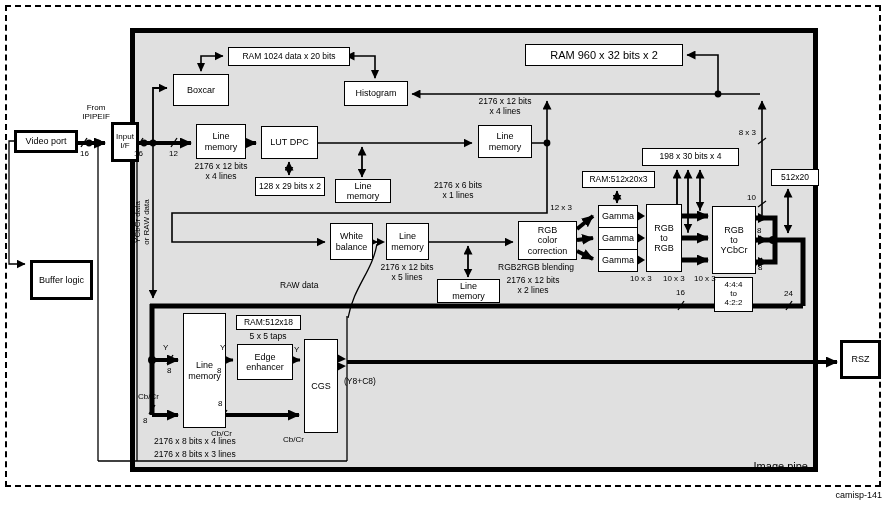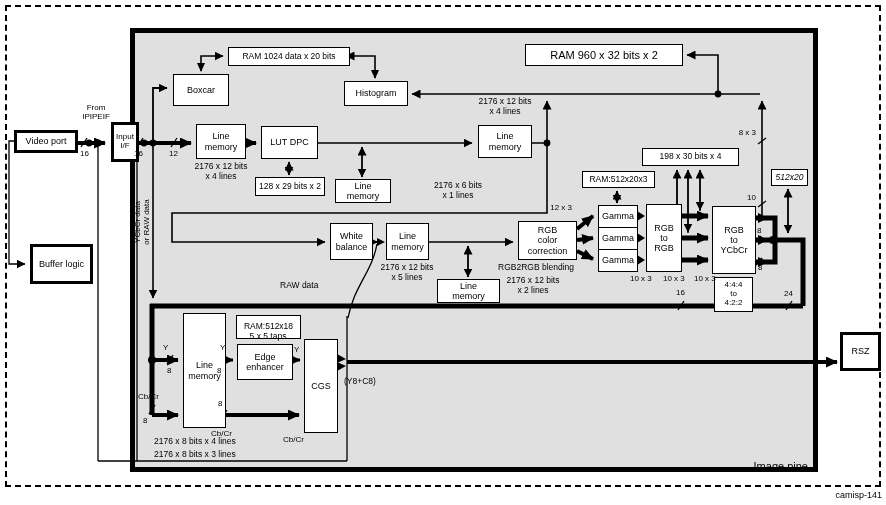--- a/index.html
+++ b/index.html
@@ -153,21 +153,21 @@
       <line x1="758" y1="144" x2="766" y2="138"></line>
       <line x1="758" y1="207" x2="766" y2="201"></line>
       <line x1="754" y1="244" x2="761" y2="236"></line>
       <line x1="755" y1="266" x2="762" y2="258"></line>
     </g>
   </svg>
 
   <div class="box bold" style="left:14px;top:130px;width:64px;height:23px;">Video port</div>
   <div class="box bold" style="left:111px;top:122px;width:28px;height:40px;font-size:8px;">Input
 I/F</div>
-  <div class="box bold" style="left:30px;top:244px;width:63px;height:40px;">Buffer logic</div>
+  <div class="box bold" style="left:30px;top:260px;width:63px;height:40px;">Buffer logic</div>
   <div class="box" style="left:173px;top:74px;width:56px;height:32px;">Boxcar</div>
   <div class="box" style="left:228px;top:47px;width:122px;height:19px;font-size:8.5px;">RAM 1024 data x 20 bits</div>
   <div class="box" style="left:344px;top:81px;width:64px;height:25px;text-align:center;">Histogram</div>
   <div class="box" style="left:525px;top:44px;width:158px;height:22px;font-size:11px;">RAM 960 x 32 bits x 2</div>
   <div class="box" style="left:196px;top:124px;width:50px;height:35px;">Line
 memory</div>
   <div class="box" style="left:261px;top:126px;width:57px;height:33px;">LUT DPC</div>
   <div class="box" style="left:255px;top:177px;width:70px;height:19px;font-size:8.5px;">128 x 29 bits x 2</div>
   <div class="box" style="left:335px;top:179px;width:56px;height:24px;">Line
 memory</div>
@@ -186,31 +186,31 @@
   <div class="box" style="left:598px;top:227px;width:40px;height:23px;">Gamma</div>
   <div class="box" style="left:598px;top:249px;width:40px;height:23px;">Gamma</div>
   <div class="box" style="left:582px;top:171px;width:73px;height:17px;font-size:8.5px;">RAM:512x20x3</div>
   <div class="box" style="left:642px;top:148px;width:97px;height:18px;font-size:8.5px;">198 x 30 bits x 4</div>
   <div class="box" style="left:646px;top:204px;width:36px;height:68px;">RGB
 to
 RGB</div>
   <div class="box" style="left:712px;top:206px;width:44px;height:68px;">RGB
 to
 YCbCr</div>
-  <div class="box" style="left:771px;top:169px;width:37px;height:17px;font-size:8.5px;font-style:italic;">512x20</div>
+  <div class="box" style="left:771px;top:169px;width:48px;height:17px;font-size:8.5px;">512x20</div>
   <div class="box" style="left:714px;top:277px;width:39px;height:35px;font-size:8px;">4:4:4
 to
 4:2:2</div>
   <div class="box" style="left:183px;top:313px;width:43px;height:115px;">Line
 memory</div>
-  <div class="box" style="left:236px;top:315px;width:65px;height:24px;font-size:8.5px;">RAM:512x18</div>
+  <div class="box" style="left:236px;top:315px;width:65px;height:15px;font-size:8.5px;">RAM:512x18</div>
   <div class="box" style="left:237px;top:344px;width:56px;height:36px;">Edge
 enhancer</div>
   <div class="box" style="left:304px;top:339px;width:34px;height:94px;">CGS</div>
-  <div class="box bold" style="left:840px;top:332px;width:41px;height:39px;">RSZ</div>
+  <div class="box bold" style="left:840px;top:340px;width:41px;height:39px;">RSZ</div>
 
   <div class="lbl ctr" style="left:74px;top:103px;width:44px;font-size:8px;">From
 IPIPEIF</div>
   <div class="lbl ctr rot" style="left:104px;top:211px;width:80px;height:22px;font-size:8px;">YCbCr data
 or RAW data</div>
   <div class="lbl ctr" style="left:186px;top:162px;width:70px;">2176 x 12 bits
 x 4 lines</div>
   <div class="lbl ctr" style="left:395px;top:181px;width:62px;margin-left:32px;">2176 x 6 bits
 x 1 lines</div>
   <div class="lbl ctr" style="left:470px;top:97px;width:70px;">2176 x 12 bits

